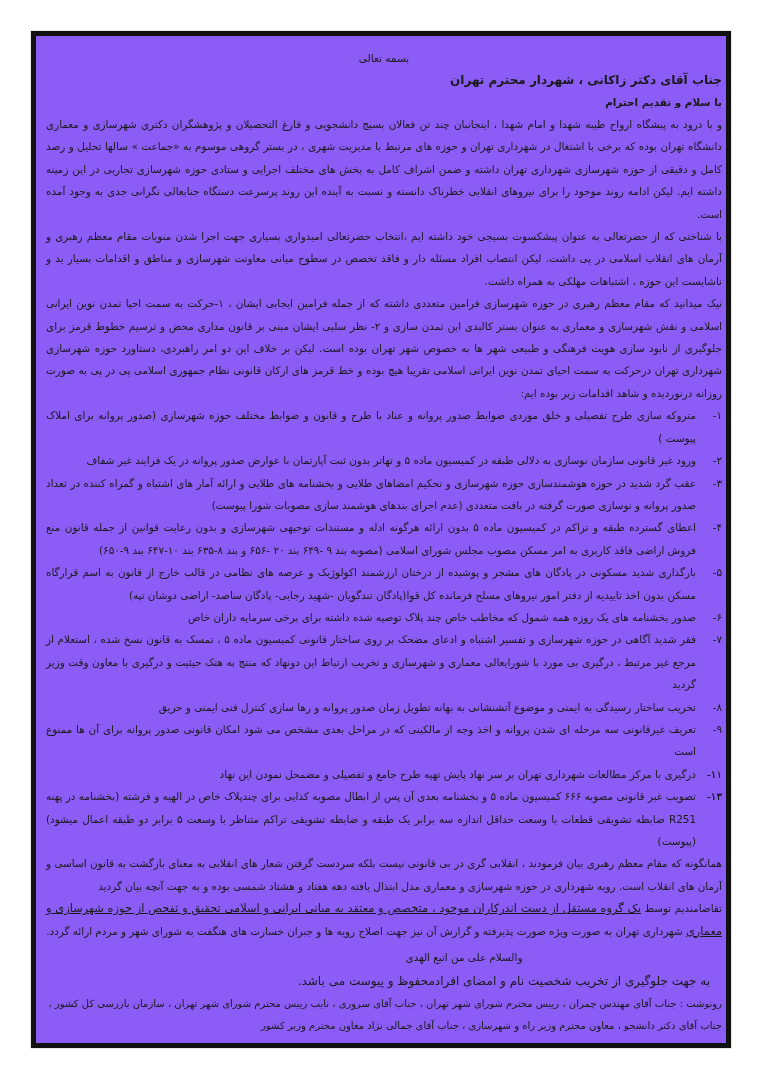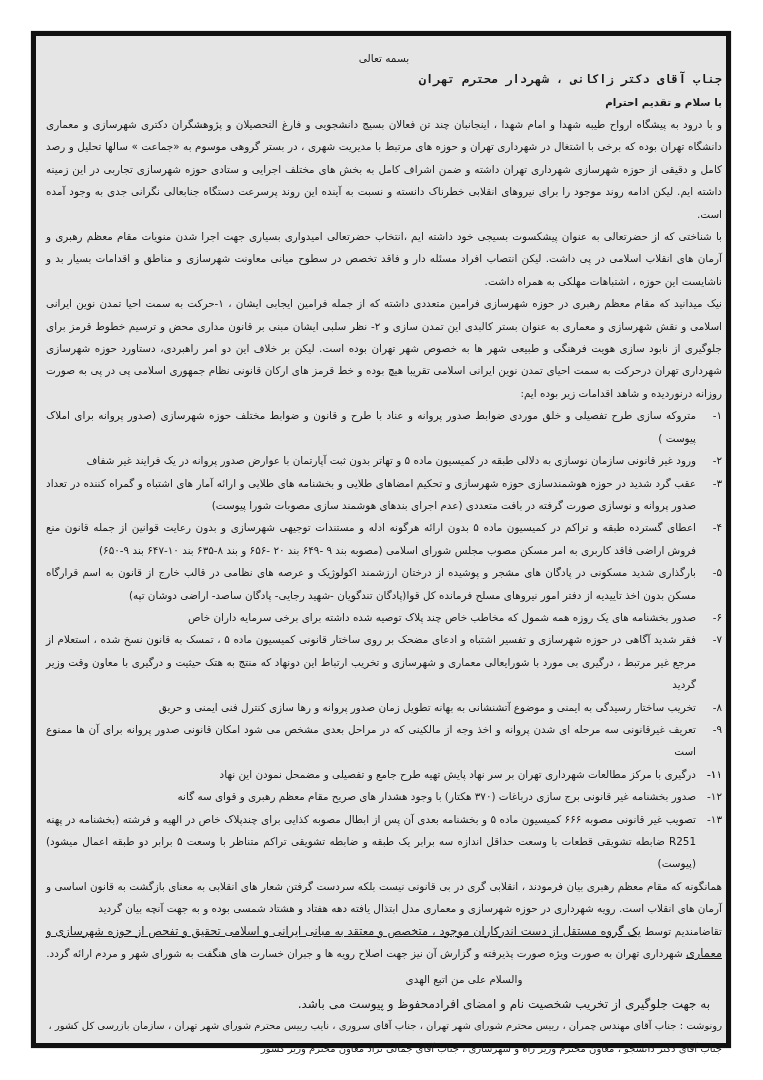--- a/index.html
+++ b/index.html
@@ -1,29 +1,29 @@
 <!DOCTYPE html>
 <html><head>
 <meta charset="utf-8">
 <style>
   html, body { margin: 0; padding: 0; background: #ffffff; }
   body { width: 763px; height: 1080px; position: relative; overflow: hidden; }
   .frame {
     position: absolute; left: 31px; top: 31px; width: 690px; height: 1007px;
     border: 5px solid #111111; box-shadow: 0 0 1px #777;
-    background: #e5e5e5; box-sizing: content-box;
+    background: #8b5cf6; box-sizing: content-box;
   }
   .page {
     position: absolute; left: 10px; right: 4px; top: 0; bottom: 0;
     direction: rtl; text-align: right;
     font-family: "DejaVu Sans", sans-serif; color: #1a1a1a;
     font-size: 10.4px; line-height: 22.4px;
   }
   .basmala { text-align: center; font-size: 10.5px; margin-top: 11px; height: 22px; }
-  .recipient { font-weight: bold; font-size: 12px; height: 22px; font-family: Liberation Mono, monospace; }
+  .recipient { font-weight: bold; font-size: 12px; height: 22px; }
   .greeting { height: 22px; font-weight: bold; }
   .para { text-align: justify; text-align-last: right; }
   .list { margin: 0; padding: 0; list-style: none; }
   .list li { position: relative; padding-right: 26px; text-align: justify; text-align-last: right; }
   .list .num { position: absolute; right: 0; top: 0; width: 24px; text-align: right; white-space: nowrap; }
   .emph { font-weight: normal; text-decoration: underline; font-size: 11.4px; }
   .closing { text-align: center; padding-left: 160px; margin-top: 4px; }
   .note { font-size: 12px; padding-right: 12px; margin-top: 2px; }
   .cc { font-size: 10px; }
 </style>
@@ -45,21 +45,21 @@
       <li><span class="num">۲-</span><span>ورود غیر قانونی سازمان نوسازی به دلالی طبقه  در کمیسیون ماده ۵ و تهاتر بدون ثبت آپارتمان با عوارض صدور پروانه در یک فرایند غیر شفاف</span></li>
       <li><span class="num">۳-</span><span>عقب گرد شدید در حوزه هوشمندسازی حوزه شهرسازی و تحکیم امضاهای طلایی  و بخشنامه های طلایی و ارائه آمار های اشتباه و گمراه کننده در تعداد صدور پروانه و نوسازی صورت گرفته در بافت متعددی  (عدم اجرای بندهای هوشمند سازی مصوبات شورا پیوست)</span></li>
       <li><span class="num">۴-</span><span>اعطای گسترده طبقه و تراکم در کمیسیون ماده ۵ بدون ارائه هرگونه ادله و مستندات توجیهی شهرسازی و بدون رعایت قوانین از جمله قانون منع فروش اراضی فاقد کاربری به امر مسکن مصوب مجلس شورای اسلامی  (مصوبه بند ۹ -۶۴۹  بند ۲۰ -۶۵۶ و بند ۸-۶۳۵ بند ۱۰-۶۴۷ بند ۹-۶۵۰)</span></li>
       <li><span class="num">۵-</span><span>بارگذاری شدید مسکونی در پادگان های مشجر و پوشیده از درختان ارزشمند  اکولوژیک و عرصه های نظامی در قالب خارج از قانون به اسم قرارگاه مسکن بدون اخذ تاییدیه از دفتر امور نیروهای مسلح فرمانده کل قوا(پادگان تندگویان -شهید رجایی- پادگان ساصد- اراضی دوشان تپه)</span></li>
       <li><span class="num">۶-</span><span>صدور بخشنامه های یک روزه همه شمول که مخاطب خاص چند پلاک توصیه شده داشته برای برخی سرمایه داران خاص</span></li>
       <li><span class="num">۷-</span><span>فقر شدید آگاهی در حوزه شهرسازی و تفسیر اشتباه و ادعای مضحک بر روی ساختار قانونی کمیسیون ماده ۵ ، تمسک به قانون نسخ شده ، استعلام از مرجع غیر مرتبط ، درگیری بی مورد با شورایعالی معماری و شهرسازی و تخریب ارتباط این دونهاد که منتج به هتک حیثیت و درگیری با معاون وقت وزیر گردید</span></li>
       <li><span class="num">۸-</span><span>تخریب ساختار رسیدگی به ایمنی و موضوع آتشنشانی به بهانه تطویل زمان صدور پروانه و رها سازی کنترل فنی ایمنی و حریق</span></li>
       <li><span class="num">۹-</span><span>تعریف غیرقانونی سه مرحله ای شدن پروانه و اخذ وجه از مالکینی که در مراحل بعدی مشخص می شود امکان قانونی صدور پروانه برای آن ها ممنوع است</span></li>
       <li><span class="num">۱۰-</span></li>
       <li><span class="num">۱۱-</span><span>درگیری با مرکز مطالعات شهرداری تهران بر سر نهاد پایش تهیه طرح جامع و تفصیلی و مضمحل نمودن این نهاد</span></li>
-      <li><span class="num">۱۲-</span><span>صدور بخشنامه غیر قانونی برج سازی درباغات (۳۷۰ هکتار) با وجود هشدار های صریح مقام معظم رهبری و قوای سه گانه</span></li>
+      <li><span class="num">۱۲-</span></li>
       <li><span class="num">۱۳-</span><span>تصویب غیر قانونی مصوبه ۶۶۶ کمیسیون ماده ۵ و بخشنامه بعدی آن پس از ابطال مصوبه کذایی برای چندپلاک خاص در الهیه و فرشته (بخشنامه در پهنه R251 ضابطه تشویقی قطعات با وسعت حداقل اندازه سه برابر یک طبقه و ضابطه تشویقی تراکم متناظر با وسعت ۵ برابر  دو طبقه اعمال میشود)(پیوست)</span></li>
     </ol>
 
     <div class="para">همانگونه که مقام معظم رهبری بیان فرمودند ، انقلابی گری در بی قانونی نیست بلکه سردست گرفتن شعار های انقلابی به معنای بازگشت به قانون اساسی و آرمان های انقلاب است. رویه شهرداری در حوزه شهرسازی و معماری مدل ابتذال یافته دهه هفتاد و هشتاد شمسی بوده و به جهت آنچه بیان گردید</div>
     <div class="para"><span>تقاضامندیم توسط </span><span class="emph">یک گروه مستقل از دست اندرکاران موجود ، متخصص و  معتقد به مبانی ایرانی و اسلامی تحقیق و تفحص از حوزه شهرسازی و معماری</span><span> شهرداری تهران به صورت ویژه صورت پذیرفته و گزارش آن نیز جهت اصلاح رویه ها و جبران خسارت های هنگفت به شورای شهر و مردم ارائه گردد.</span></div>
 
     <div class="closing">والسلام علی من اتبع الهدی</div>
     <div class="note">به جهت جلوگیری از تخریب شخصیت نام و امضای افرادمحفوظ و پیوست می باشد.</div>
     <div class="cc">رونوشت : جناب آقای مهندس چمران ، رییس محترم شورای شهر تهران ، جناب آقای سروری ، نایب رییس محترم شورای شهر تهران ، سازمان بازرسی کل کشور ، جناب آقای دکتر دانشجو ، معاون محترم وزیر راه و شهرسازی ، جناب آقای جمالی نژاد معاون محترم وزیر کشور</div>
 

